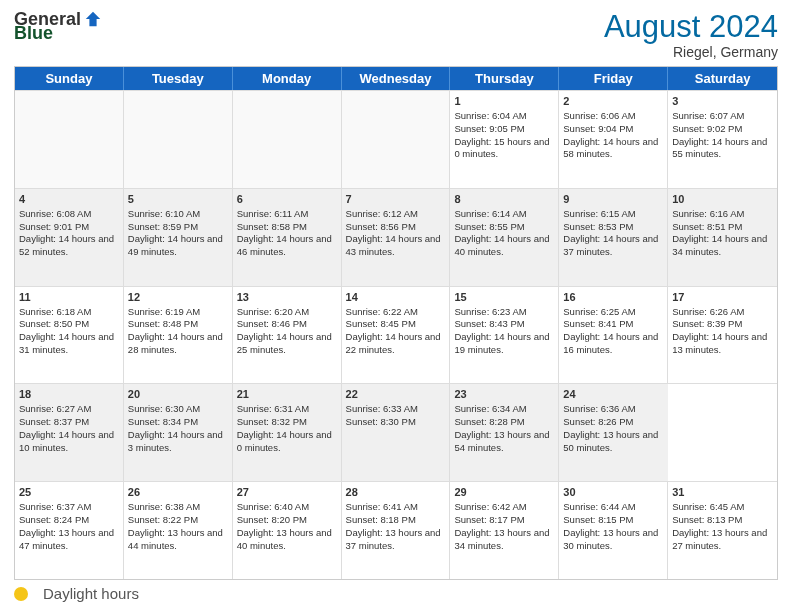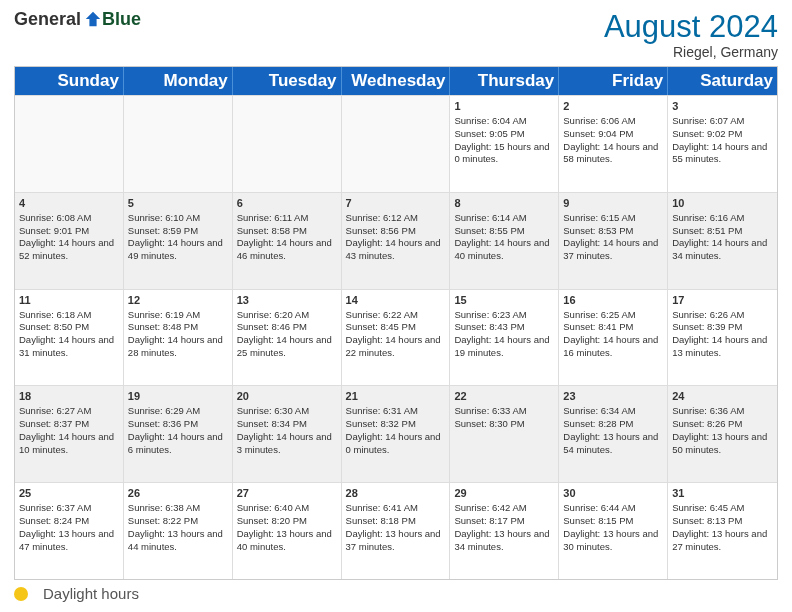--- a/index.html
+++ b/index.html
@@ -18,21 +18,22 @@
       padding: 10px 14px 10px 14px;
     }
     .header {
       display: flex;
       justify-content: space-between;
       align-items: flex-start;
       margin-bottom: 6px;
     }
     .logo {
       display: flex;
-      align-items: flex-end;
+      flex-direction: column;
+      align-items: flex-start;
       line-height: 1;
     }
     .logo-text {
       display: flex;
       align-items: center;
       gap: 2px;
     }
     .logo-general {
       font-size: 18px;
       font-weight: bold;
@@ -67,24 +68,24 @@
       flex-direction: column;
       border: 1px solid #ccc;
     }
     .cal-header-row {
       display: grid;
       grid-template-columns: repeat(7, 1fr);
       background: #1565c0;
     }
     .cal-header-cell {
       color: #fff;
-      font-size: 17px;
+      font-size: 13px;
       font-weight: bold;
       padding: 4px 4px;
-      text-align: right;
+      text-align: center;
       border-right: 1px solid #4a90d9;
     }
     .cal-header-cell:last-child { border-right: none; }
     .cal-body {
       display: flex;
       flex-direction: column;
       flex: 1;
     }
     .cal-row {
       display: grid;
@@ -142,22 +143,22 @@
     </div>
     <div class="title-block">
       <div class="month-year">August 2024</div>
       <div class="location">Riegel, Germany</div>
     </div>
   </div>
 
   <div class="calendar">
     <div class="cal-header-row">
     <div class="cal-header-cell">Sunday</div>
+        <div class="cal-header-cell">Tuesday</div>
         <div class="cal-header-cell">Monday</div>
-        <div class="cal-header-cell">Tuesday</div>
         <div class="cal-header-cell">Wednesday</div>
         <div class="cal-header-cell">Thursday</div>
         <div class="cal-header-cell">Friday</div>
         <div class="cal-header-cell">Saturday</div>
       </div>
     <div class="cal-body">
     <div class="cal-row">
           <div class="cal-cell empty"></div>
           <div class="cal-cell empty"></div>
           <div class="cal-cell empty"></div>
@@ -179,21 +180,20 @@
           <div class="cal-cell"><span class="day-num">11</span><span>Sunrise: 6:18 AM</span><br><span>Sunset: 8:50 PM</span><br><span>Daylight: 14 hours and 31 minutes.</span></div>
           <div class="cal-cell"><span class="day-num">12</span><span>Sunrise: 6:19 AM</span><br><span>Sunset: 8:48 PM</span><br><span>Daylight: 14 hours and 28 minutes.</span></div>
           <div class="cal-cell"><span class="day-num">13</span><span>Sunrise: 6:20 AM</span><br><span>Sunset: 8:46 PM</span><br><span>Daylight: 14 hours and 25 minutes.</span></div>
           <div class="cal-cell"><span class="day-num">14</span><span>Sunrise: 6:22 AM</span><br><span>Sunset: 8:45 PM</span><br><span>Daylight: 14 hours and 22 minutes.</span></div>
           <div class="cal-cell"><span class="day-num">15</span><span>Sunrise: 6:23 AM</span><br><span>Sunset: 8:43 PM</span><br><span>Daylight: 14 hours and 19 minutes.</span></div>
           <div class="cal-cell"><span class="day-num">16</span><span>Sunrise: 6:25 AM</span><br><span>Sunset: 8:41 PM</span><br><span>Daylight: 14 hours and 16 minutes.</span></div>
           <div class="cal-cell"><span class="day-num">17</span><span>Sunrise: 6:26 AM</span><br><span>Sunset: 8:39 PM</span><br><span>Daylight: 14 hours and 13 minutes.</span></div>
         </div>
         <div class="cal-row">
           <div class="cal-cell shaded"><span class="day-num">18</span><span>Sunrise: 6:27 AM</span><br><span>Sunset: 8:37 PM</span><br><span>Daylight: 14 hours and 10 minutes.</span></div>
-          <div class="cal-cell shaded"><span class="day-num">19</span><span>Sunrise: 6:29 AM</span><br><span>Sunset: 8:36 PM</span><br><span>Daylight: 14 hours and 6 minutes.</span></div>
           <div class="cal-cell shaded"><span class="day-num">20</span><span>Sunrise: 6:30 AM</span><br><span>Sunset: 8:34 PM</span><br><span>Daylight: 14 hours and 3 minutes.</span></div>
           <div class="cal-cell shaded"><span class="day-num">21</span><span>Sunrise: 6:31 AM</span><br><span>Sunset: 8:32 PM</span><br><span>Daylight: 14 hours and 0 minutes.</span></div>
           <div class="cal-cell shaded"><span class="day-num">22</span><span>Sunrise: 6:33 AM</span><br><span>Sunset: 8:30 PM</span><br></div>
           <div class="cal-cell shaded"><span class="day-num">23</span><span>Sunrise: 6:34 AM</span><br><span>Sunset: 8:28 PM</span><br><span>Daylight: 13 hours and 54 minutes.</span></div>
           <div class="cal-cell shaded"><span class="day-num">24</span><span>Sunrise: 6:36 AM</span><br><span>Sunset: 8:26 PM</span><br><span>Daylight: 13 hours and 50 minutes.</span></div>
         </div>
         <div class="cal-row">
           <div class="cal-cell"><span class="day-num">25</span><span>Sunrise: 6:37 AM</span><br><span>Sunset: 8:24 PM</span><br><span>Daylight: 13 hours and 47 minutes.</span></div>
           <div class="cal-cell"><span class="day-num">26</span><span>Sunrise: 6:38 AM</span><br><span>Sunset: 8:22 PM</span><br><span>Daylight: 13 hours and 44 minutes.</span></div>
           <div class="cal-cell"><span class="day-num">27</span><span>Sunrise: 6:40 AM</span><br><span>Sunset: 8:20 PM</span><br><span>Daylight: 13 hours and 40 minutes.</span></div>

